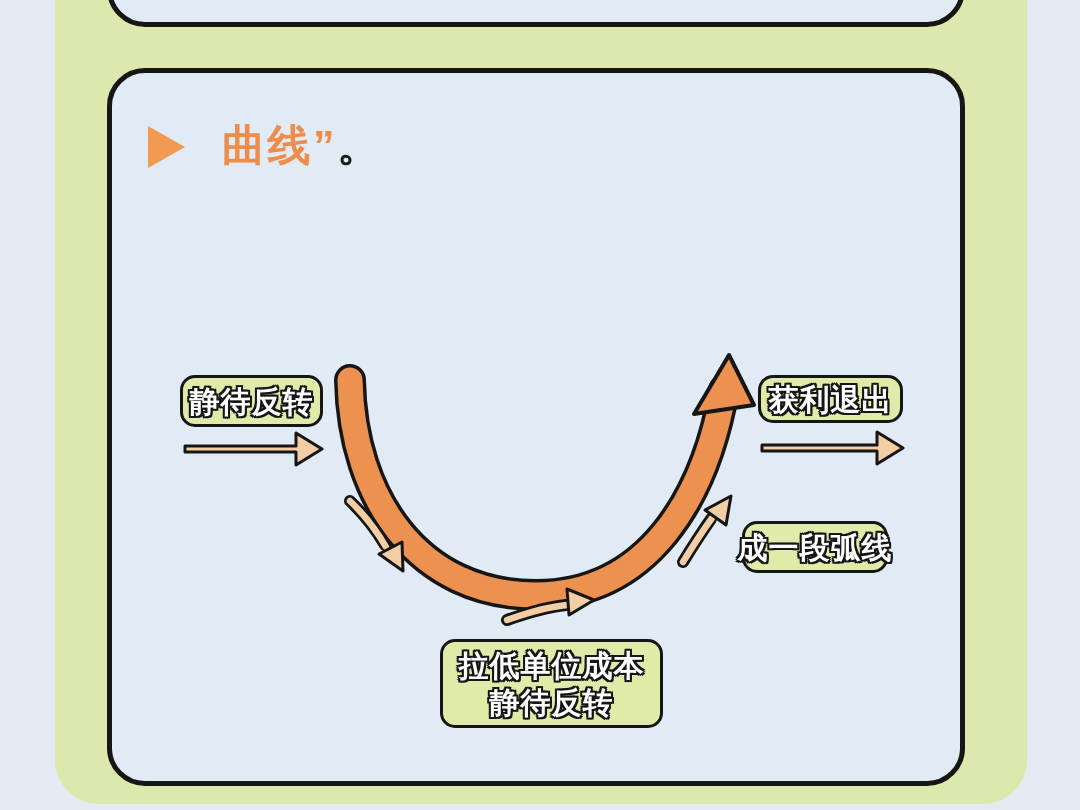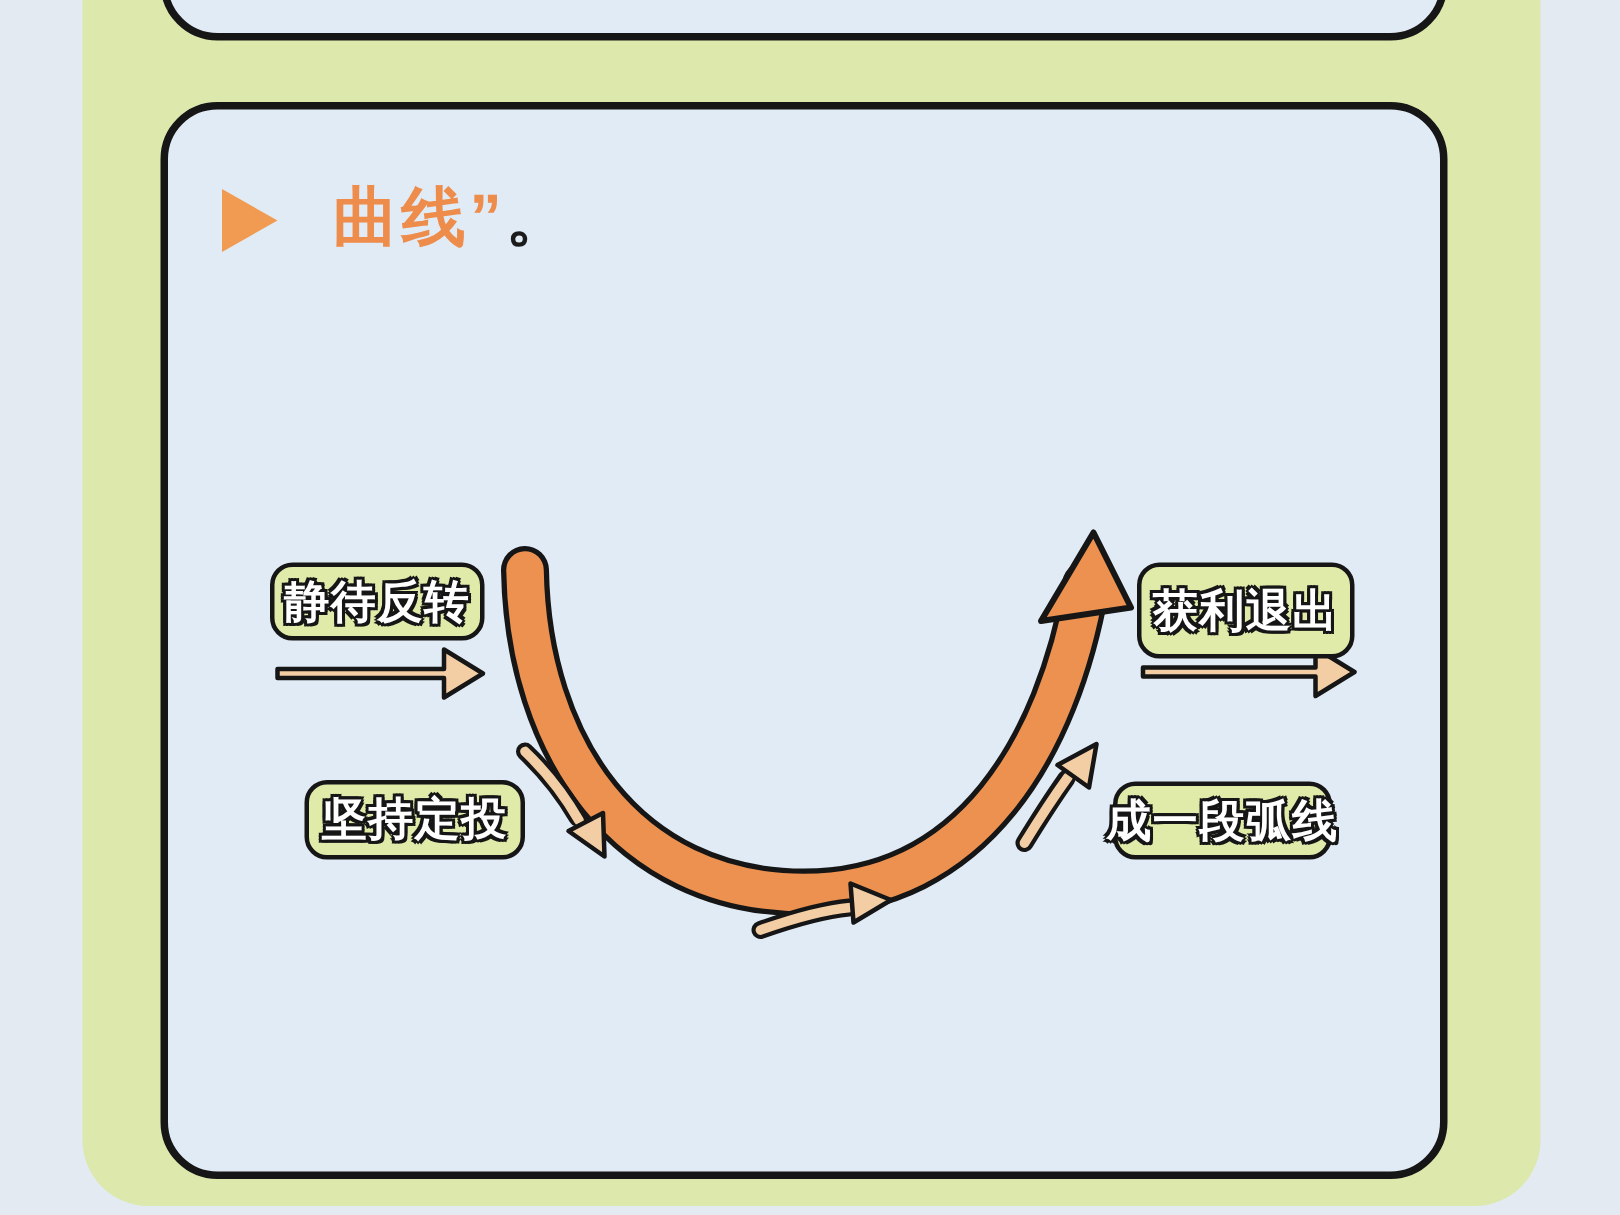--- a/index.html
+++ b/index.html
@@ -92,26 +92,27 @@
 
     <g>
       <path d="M 762 445 L 877 445 L 877 432 L 903 448 L 877 464 L 877 451 L 762 451 Z" fill="#F3CDA4" stroke="#161616" stroke-width="3" stroke-linejoin="round"></path>
     </g>
   </svg>
 
   <div class="label-box" style="left:180px;top:375px;width:143px;height:52px;">
     <span>静待反转</span>
   </div>
 
-  <div class="label-box" style="left:203px;top:520px;width:147px;height:53px;">
-    <span>坚持定投</span>
+
+  <div class="label-box" style="left:440px;top:639px;width:223px;height:89px;">
+    <span>拉低单位成本</span>
+    <span>静待反转</span>
   </div>
-
 
   <div class="label-box" style="left:742px;top:521px;width:146px;height:52px;">
     <span>成一段弧线</span>
   </div>
 
-  <div class="label-box" style="left:758px;top:375px;width:145px;height:64px;">
+  <div class="label-box" style="left:758px;top:375px;width:145px;height:48px;">
     <span>获利退出</span>
   </div>
 
 </div>
 
 </body></html>

